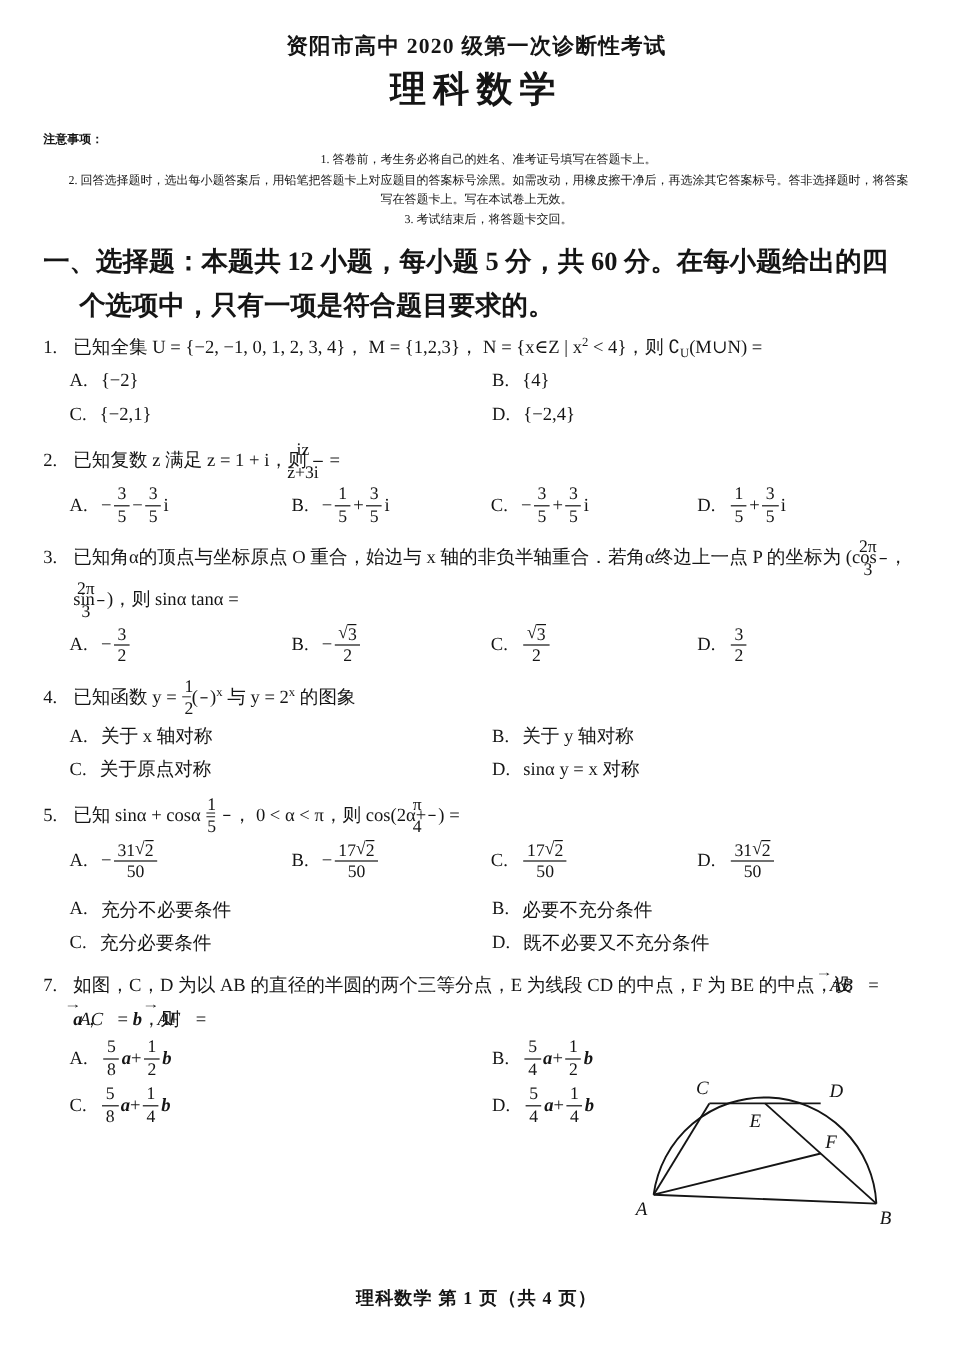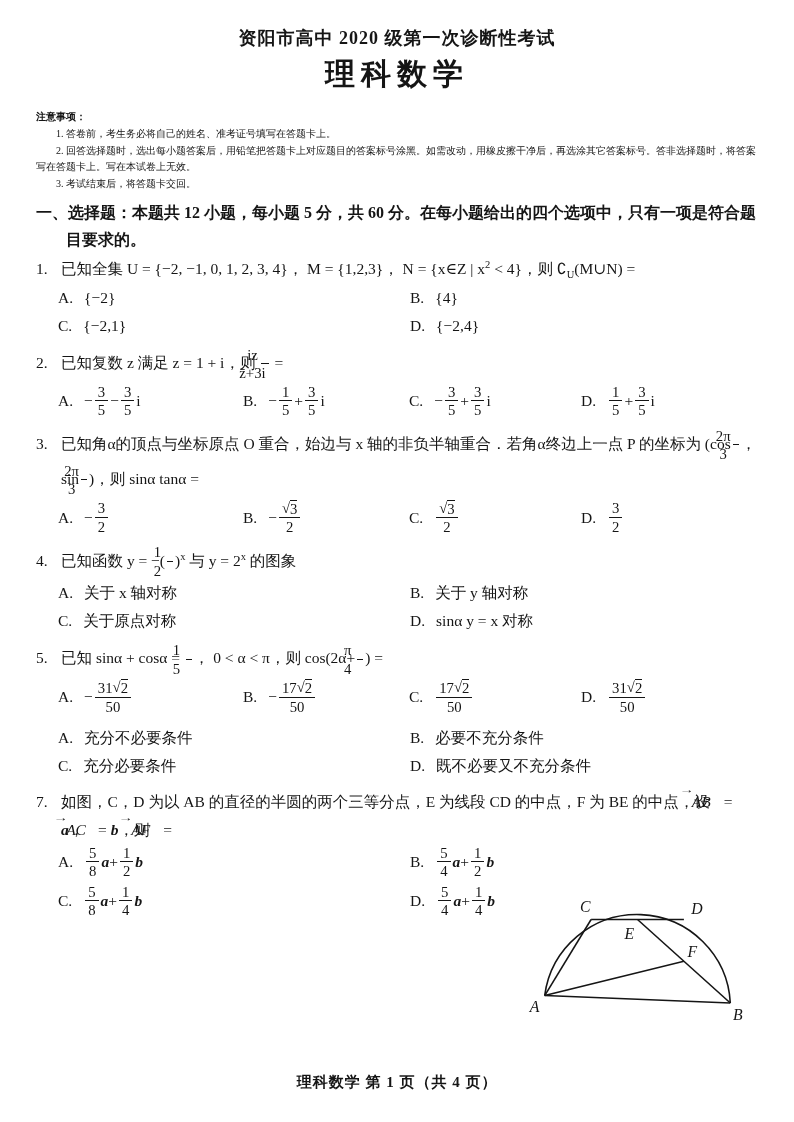--- a/index.html
+++ b/index.html
@@ -12,23 +12,23 @@
   }
   .page-title{
     text-align:center;font-size:18px;font-weight:bold;letter-spacing:1px;
   }
   .page-subject{
     text-align:center;font-size:30px;font-weight:bold;letter-spacing:6px;
     margin-top:4px;
   }
   .notice{margin-top:14px;font-size:10px;line-height:1.68;}
   .notice-heading{font-weight:bold;}
-  .notice-item{text-indent:2em;}
+  .notice-item{text-indent:2em;text-align:center;}
   .section-heading{
-    font-weight:bold;font-size:16px;line-height:1.7;margin-top:6px;
+    font-weight:bold;font-size:22px;line-height:1.7;margin-top:6px;
     padding-left:30px;text-indent:-30px;
   }
   .questions{margin-top:4px;}
   .question{margin-bottom:7px;}
   .q-stem{
     font-size:15.5px;line-height:1.6;
     padding-left:25px;text-indent:-25px;
   }
   .q-num{display:inline-block;width:25px;text-indent:0;}
   .q-options{margin-left:22px;font-size:15.5px;}

